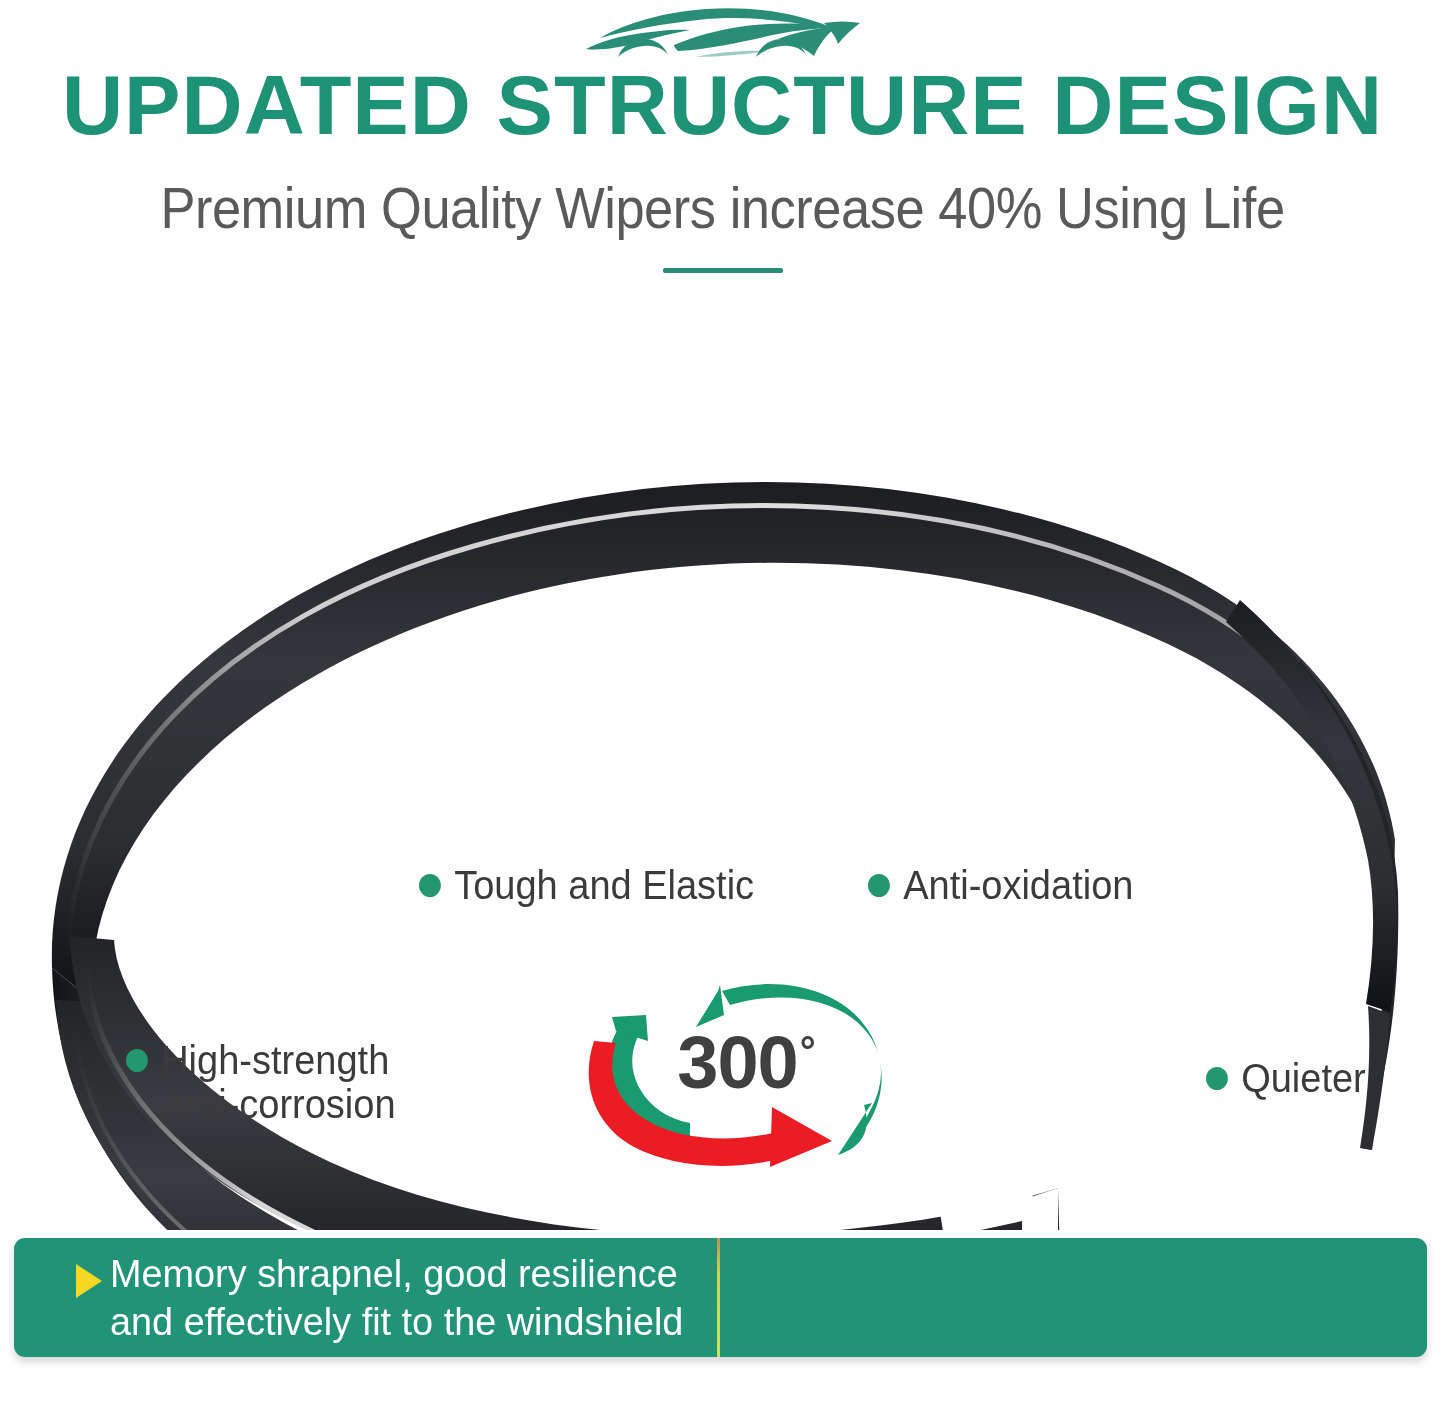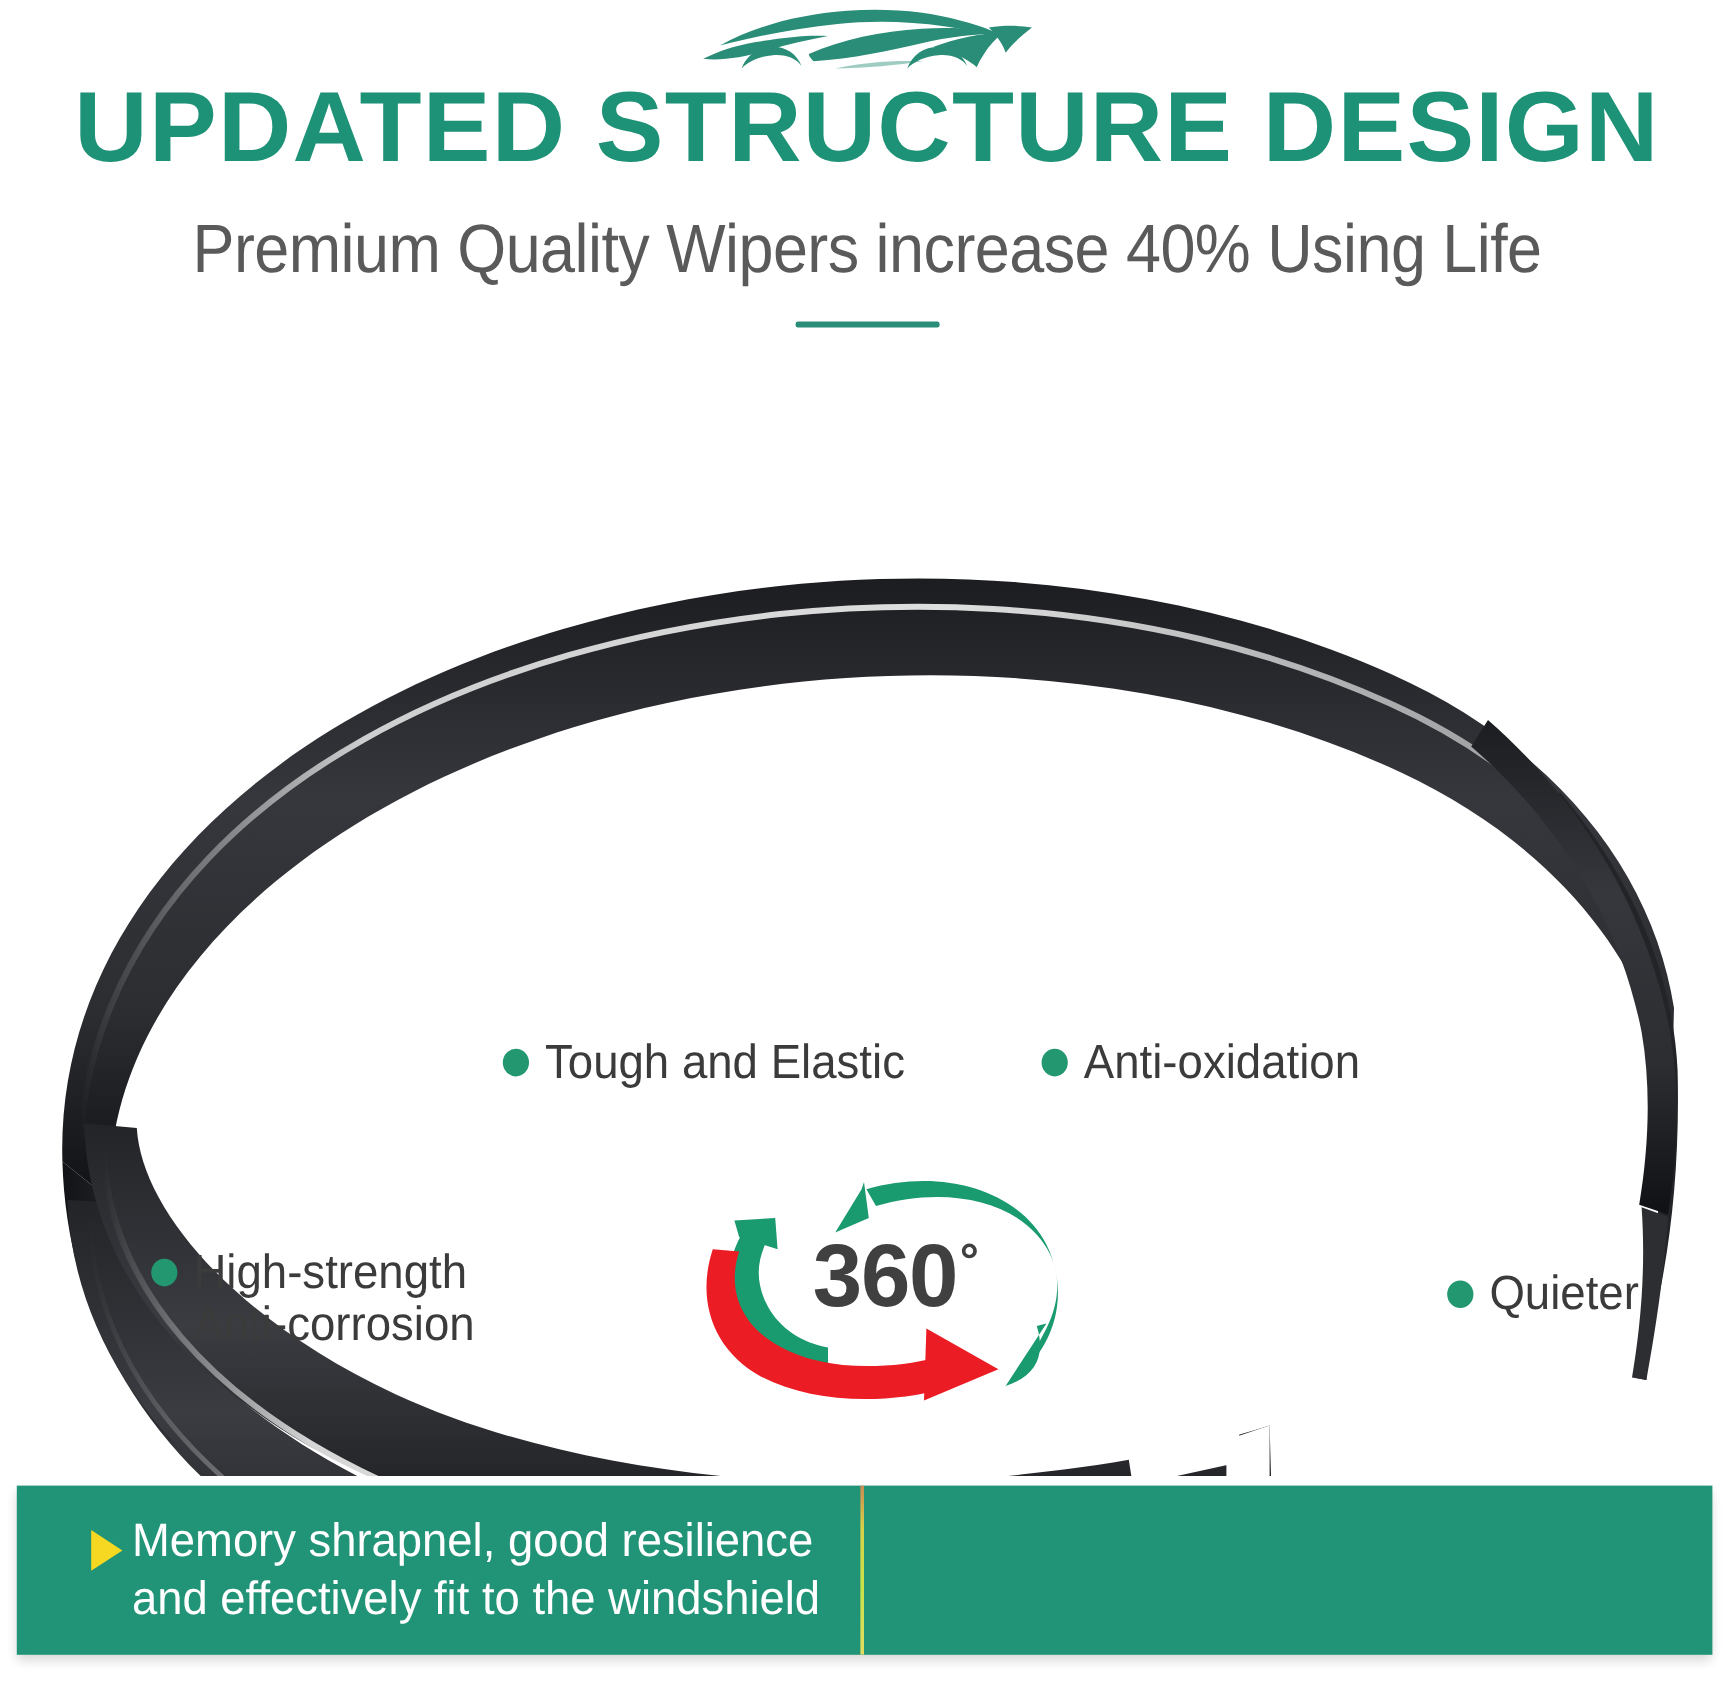--- a/index.html
+++ b/index.html
@@ -136,23 +136,23 @@
     top: -12px;
     left: 2px;
   }
 
   
   #bottom-banner {
     position: absolute;
     left: 14px;
     top: 1238px;
     width: 1413px;
-    height: 141px;
+    height: 119px;
     background: #219377;
-    border-radius: 0;
+    border-radius: 11px;
     box-shadow: 0 5px 9px rgba(0,0,0,0.16);
     display: flex;
     overflow: hidden;
   }
   .banner-cell {
     flex: 1 1 0;
     display: flex;
     align-items: center;
     padding: 0 0 0 62px;
     box-sizing: border-box;
@@ -340,21 +340,21 @@
 
       <path d="M 22 86
                C 8 128, 22 170, 62 192
                C 104 214, 164 216, 216 202
                L 210 176
                C 162 188, 110 186, 76 166
                C 44 148, 34 118, 44 88 Z" fill="#ec1c24"></path>
       <path d="M 200 152 L 260 186 L 198 212 Z" fill="#ec1c24"></path>
     </svg>
     <div id="badge-360-text">
-      <span>360</span>
+      <span>300</span>
         <span class="deg">°</span>
     </div>
   </div>
 
   <div class="feature-label" id="feature-tough">
     <span class="feature-dot"></span>
     <span>Tough and Elastic</span>
   </div>
 
   <div class="feature-label" id="feature-anti-ox">

